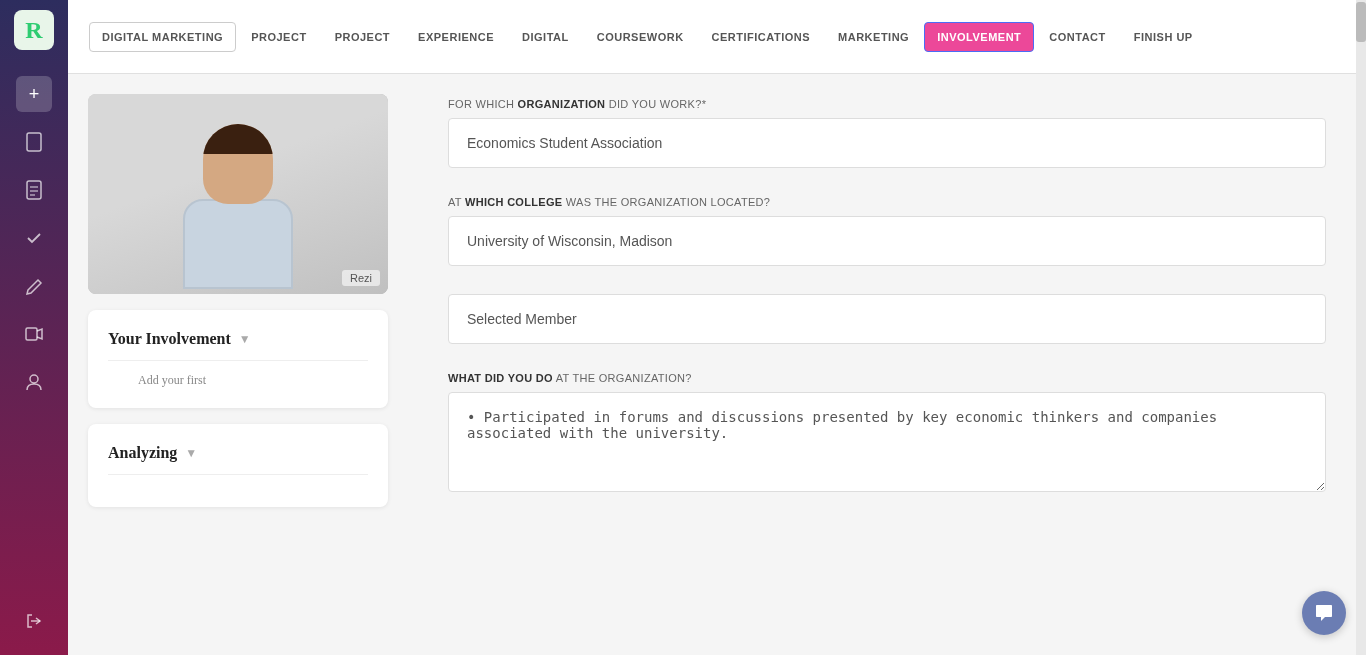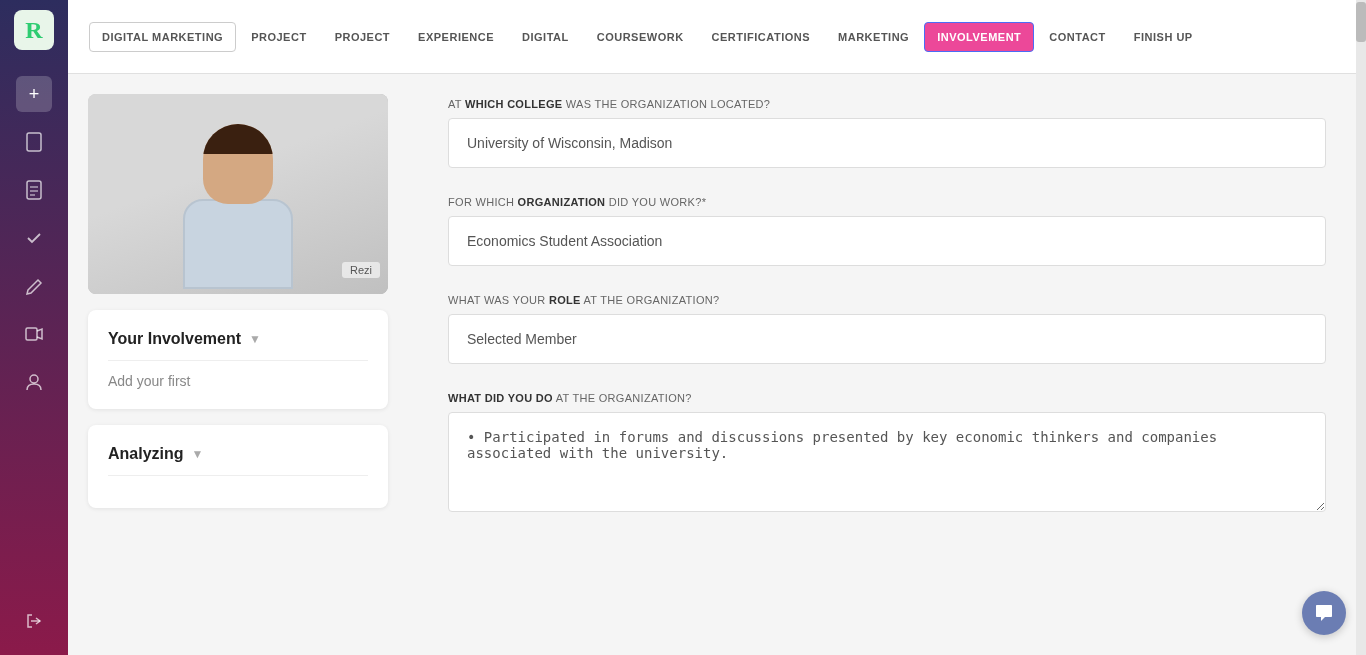--- a/index.html
+++ b/index.html
@@ -111,51 +111,53 @@
       width: 100%;
       height: 100%;
       background: linear-gradient(135deg, #d0d0d0 0%, #b0b0b0 100%);
       display: flex;
       align-items: flex-end;
       justify-content: center;
       position: relative;
     }
     .rezi-badge {
       position: absolute;
-      bottom: 16px;
+      bottom: 8px;
       right: 8px;
       background: rgba(255,255,255,0.6);
       padding: 2px 8px;
       border-radius: 3px;
       font-size: 11px;
       color: #555;
     }
 
     .card {
       background: #fff;
       border-radius: 8px;
       padding: 20px;
       box-shadow: 0 1px 4px rgba(0,0,0,0.08);
+      font-family: Liberation Serif, serif;
     }
     .card-title {
       font-size: 16px;
       font-weight: 700;
       color: #222;
       display: flex;
       align-items: center;
       gap: 8px;
     }
     .card-divider {
       height: 1px;
       background: #eee;
       margin: 12px 0;
     }
     .card-subtitle {
-      font-size: 14px;
+      font-size: 12px;
       color: #888;
+      margin-left: 30px;
     }
     .dropdown-arrow {
       font-size: 12px;
       color: #aaa;
     }
 
     
     .right-panel {
       flex: 1;
       padding: 24px 40px;
@@ -345,37 +347,34 @@
           <span class="dropdown-arrow">▼</span>
         </div>
         <div class="card-divider"></div>
       </div>
     </div>
 
     <div class="right-panel">
 
       <div class="field-group">
         <div class="field-label">
-          AT <strong>WHICH COLLEGE</strong> WAS THE ORGANIZATION LOCATED?
-        </div>
-        <input class="field-input" type="text" value="University of Wisconsin, Madison" style="">
+          FOR WHICH <strong>ORGANIZATION</strong> DID YOU WORK?*
+        </div>
+        <input class="field-input" type="text" value="Economics Student Association" style="">
       </div>
 
       <div class="field-group">
         <div class="field-label">
-          FOR WHICH <strong>ORGANIZATION</strong> DID YOU WORK?*
-        </div>
-        <input class="field-input" type="text" value="Economics Student Association" style="">
+          AT <strong>WHICH COLLEGE</strong> WAS THE ORGANIZATION LOCATED?
+        </div>
+        <input class="field-input" type="text" value="University of Wisconsin, Madison" style="">
       </div>
 
 
       <div class="field-group">
-        <div class="field-label">
-          WHAT WAS YOUR <strong>ROLE</strong> AT THE ORGANIZATION?
-        </div>
         <input class="field-input" type="text" value="Selected Member" style="">
       </div>
 
       <div class="field-group">
         <div class="field-label">
           <strong>WHAT DID YOU DO</strong> AT THE ORGANIZATION?
         </div>
         <textarea class="field-textarea" style="">• Participated in forums and discussions presented by key economic thinkers and companies associated with the university.</textarea>
       </div>
     </div>

